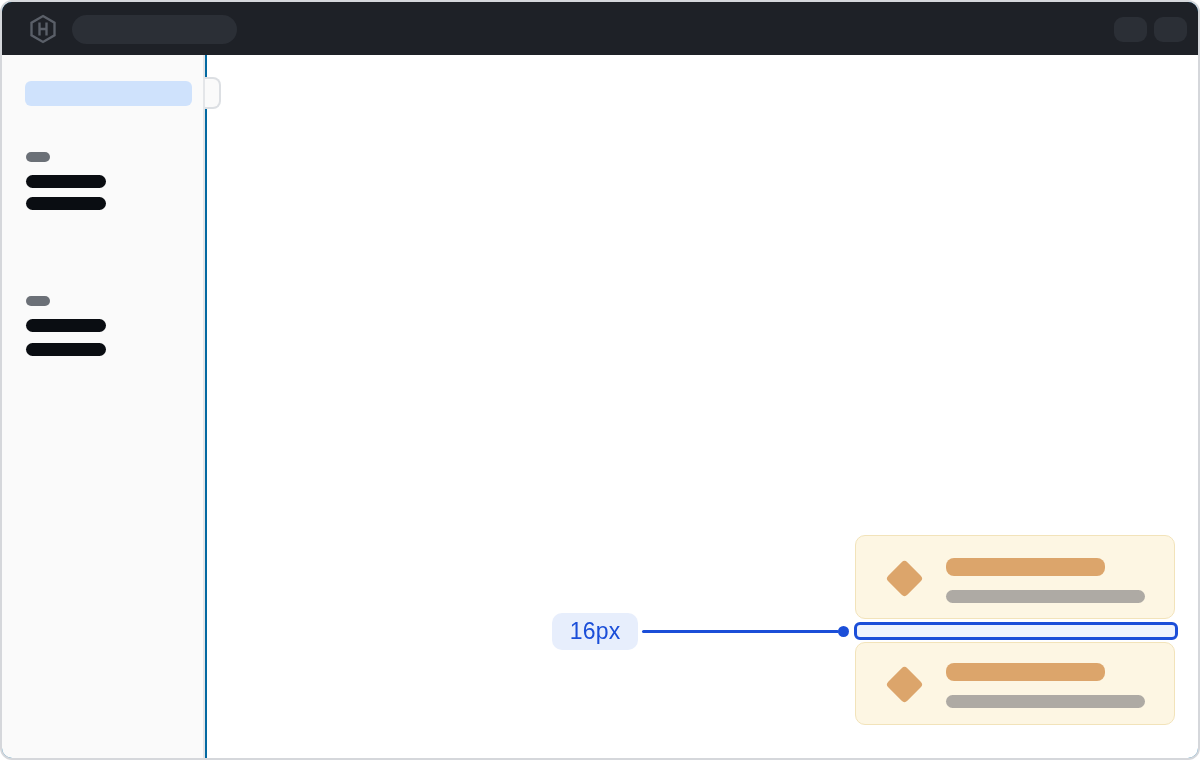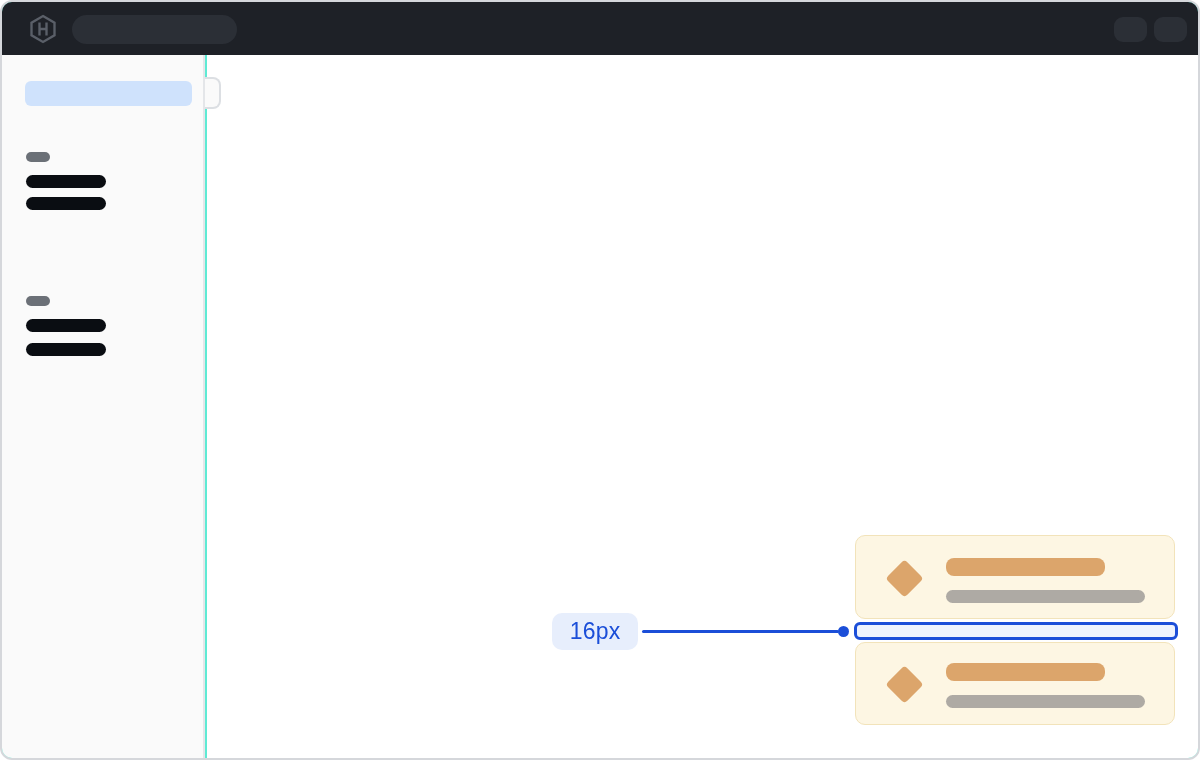--- a/index.html
+++ b/index.html
@@ -1,21 +1,21 @@
 <!DOCTYPE html>
 <html style="--window-border: #d5d7db; --topbar-bg: #1e2127; --topbar-skeleton: #2b2f36; --logo-color: #5a5f68; --sidebar-bg: #fafafa; --sidebar-border: #e4e6e9; --tab-border: #dcdfe3; --active-skeleton: #cfe2fc; --label-skeleton: #6b7077; --item-skeleton: #0a0d12; --card-bg: #fdf6e3; --card-border: #f2e3ba; --card-accent: #dca56b; --card-muted: #aeaaa4; --accent-blue: #1b4ed8; --measure-fill: #eef3fd; --measure-label-bg: #e7eefc;"><head>
 <meta charset="utf-8">
 <style>
   * { margin:0; padding:0; box-sizing:border-box; }
   html,body { width:1200px; height:760px; background:#ffffff; font-family:"Liberation Sans", sans-serif; }
 
   .window {
     position:absolute; left:0; top:0; width:1200px; height:760px;
     border:2px solid var(--window-border); border-radius:12px;
-    overflow:hidden; background:#5eead4;
+    overflow:hidden; background:#0369a1;
   }
 
   
   .topbar {
     position:absolute; left:0; top:0; width:100%; height:53px;
     background:var(--topbar-bg);
   }
   .logo-wrap { position:absolute; left:26px; top:12px; width:30px; height:30px; }
   .search-skel {
     position:absolute; left:70px; top:13px; width:165px; height:29px;

